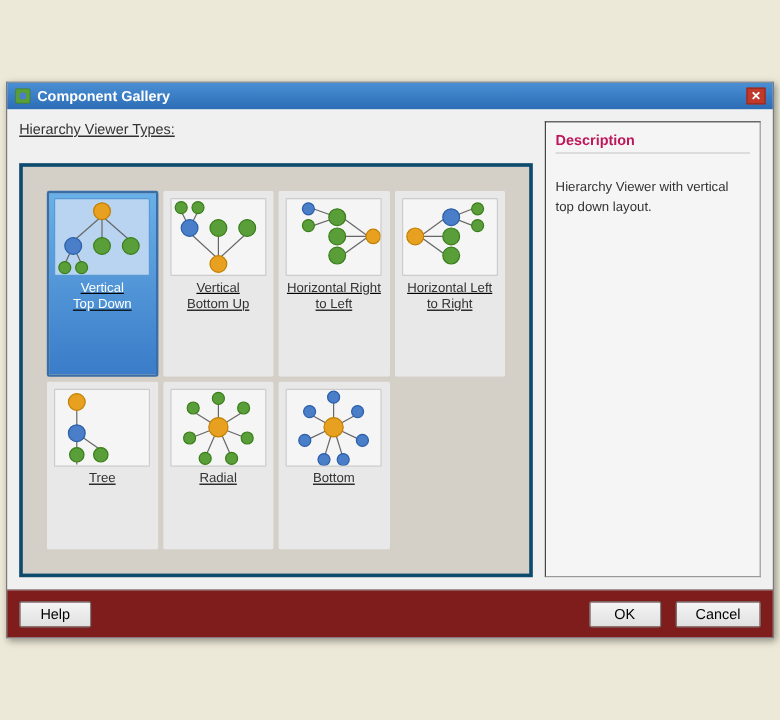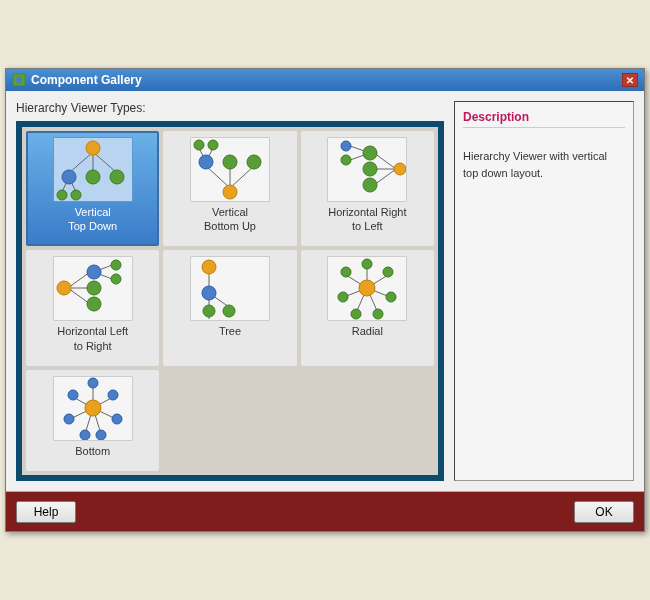--- a/index.html
+++ b/index.html
@@ -61,34 +61,35 @@
       display: flex;
       flex: 1;
       padding: 10px;
       gap: 10px;
       overflow: hidden;
     }
     .left-panel {
       flex: 1;
       display: flex;
       flex-direction: column;
-      gap: 6px;
+      gap: 21px;
+      text-decoration: underline;
     }
     .section-label {
       font-size: 12px;
       color: #333;
       font-weight: normal;
     }
     .grid-container {
       display: grid;
-      grid-template-columns: repeat(3, 1fr);
+      grid-template-columns: repeat(4, 1fr);
       gap: 4px;
       background: #d4d0c8;
-      border: 6px solid #0c4a6e;
-      padding: 4px;
+      border: 3px solid #0c4a6e;
+      padding: 20px;
       flex: 1;
     }
     .grid-item {
       display: flex;
       flex-direction: column;
       align-items: center;
       cursor: pointer;
       border: 2px solid transparent;
       background: #e8e8e8;
       padding: 4px 2px;
@@ -363,15 +364,16 @@
       </div>
     </div>
   </div>
 
   <div class="footer">
     <div class="footer-left">
       <button class="btn">Help</button>
     </div>
     <div class="footer-right">
       <button class="btn">OK</button>
+      <button class="btn">Cancel</button>
     </div>
   </div>
 </div>
 
 </body></html>

